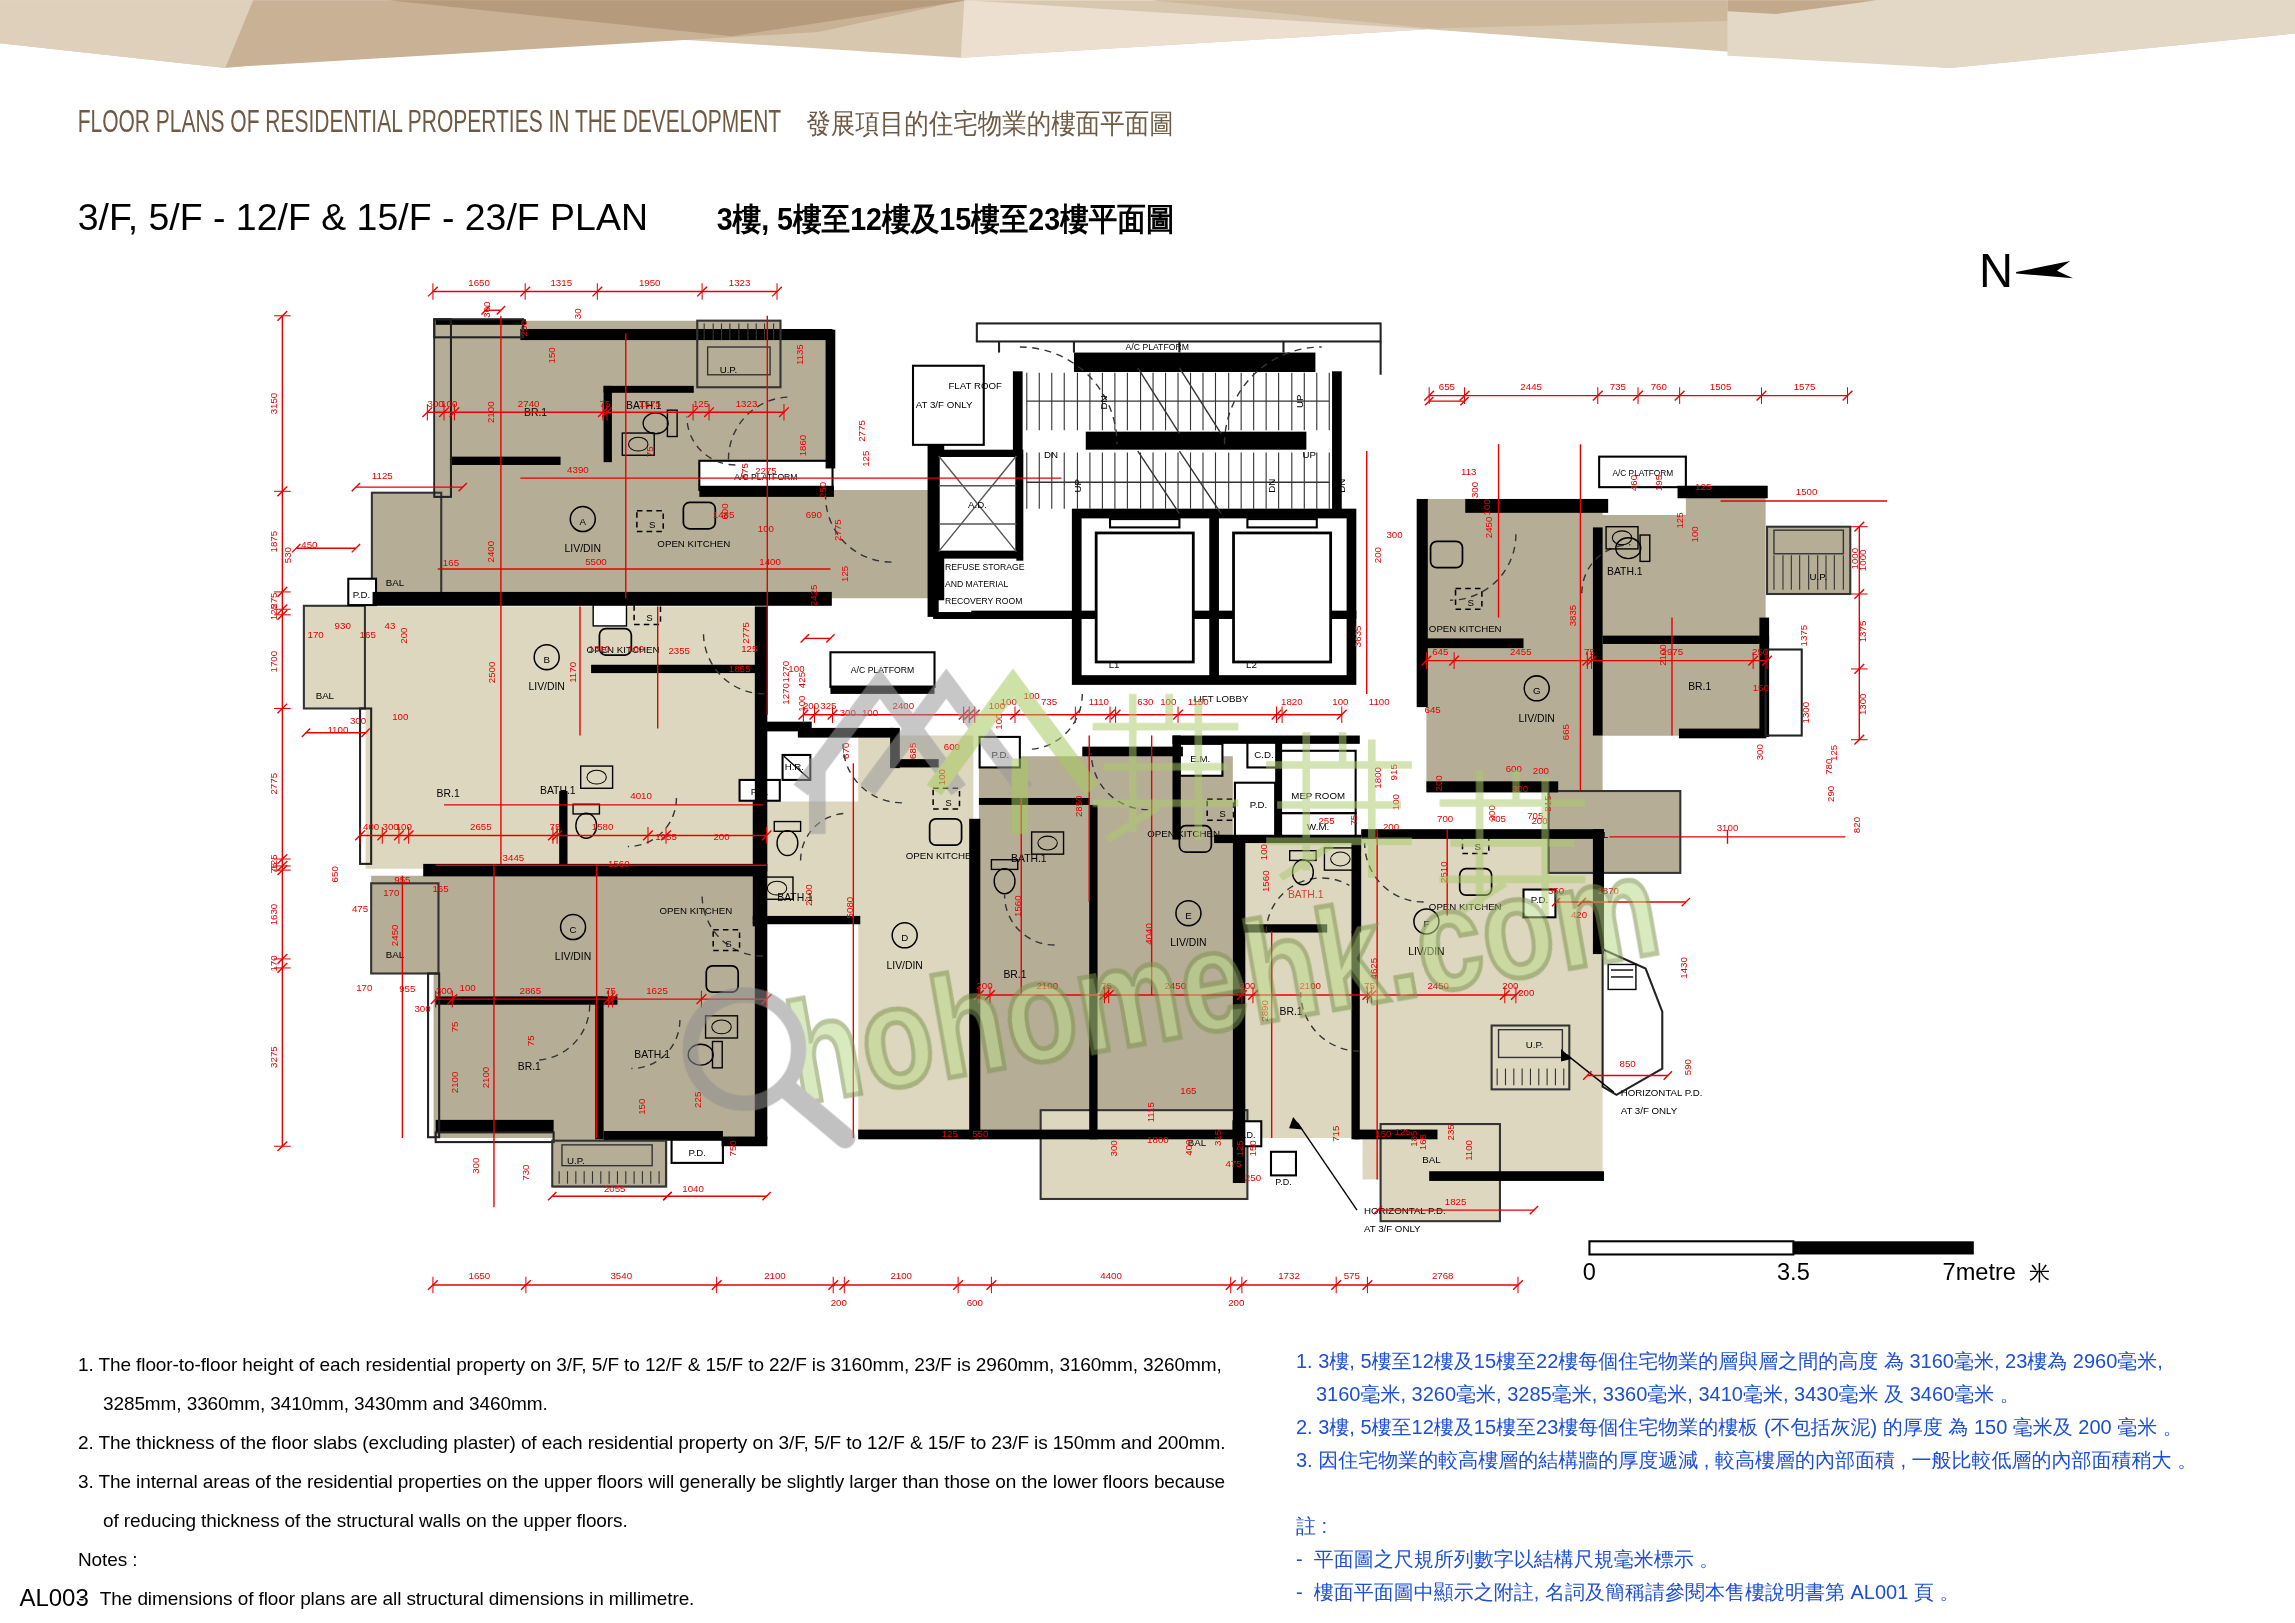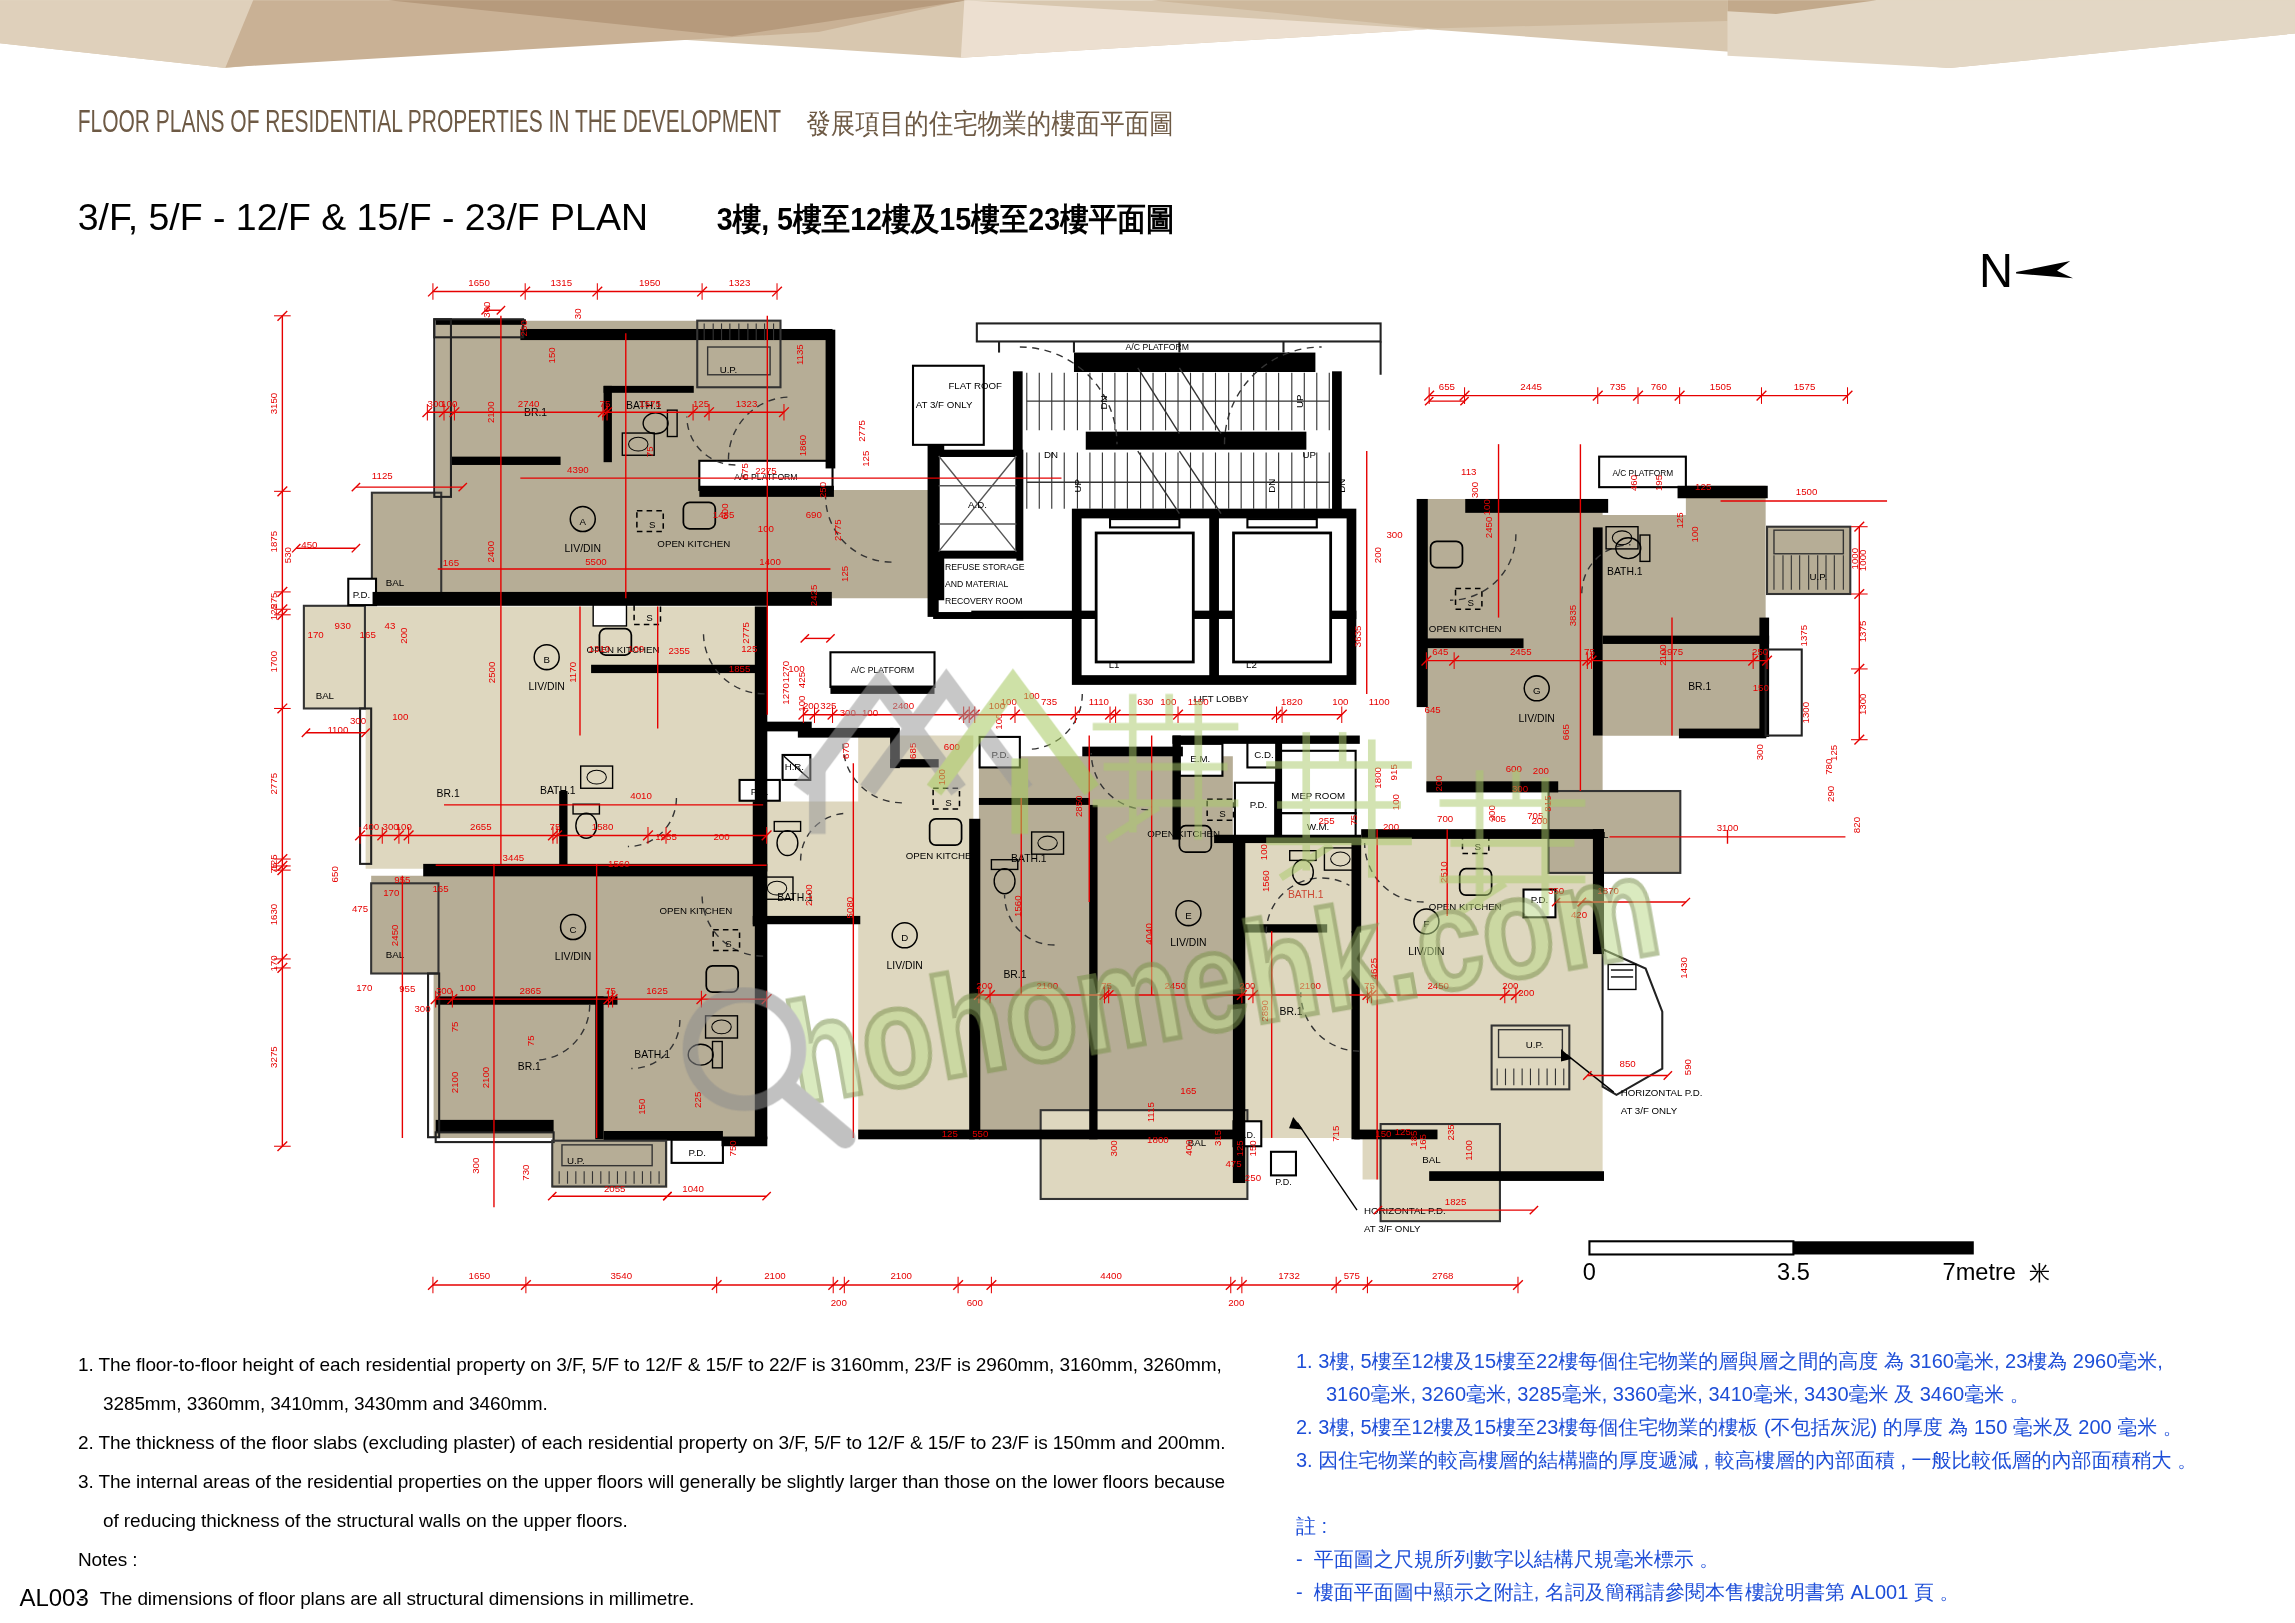--- a/index.html
+++ b/index.html
@@ -1300,17 +1300,17 @@
       <text x="2585" y="1845" text-anchor="middle" style="font-size:34px;fill:#000;">3.5</text>
       <text x="2800" y="1845" text-anchor="start" style="font-size:34px;fill:#000;">7metre</text>
       <text x="2925" y="1845" text-anchor="start" style="font-size:30px;fill:#000;">米</text>
 </svg>
 <div style="position:absolute;left:78px;top:1345px;font-size:19px;line-height:39px;color:#000;white-space:nowrap;letter-spacing:-0.1px;">
 
 <div>1. The floor-to-floor height of each residential property on 3/F, 5/F to 12/F &amp; 15/F to 22/F is 3160mm, 23/F is 2960mm, 3160mm, 3260mm,<br><span style="margin-left:25px">3285mm, 3360mm, 3410mm, 3430mm and 3460mm.</span><br>2. The thickness of the floor slabs (excluding plaster) of each residential property on 3/F, 5/F to 12/F &amp; 15/F to 23/F is 150mm and 200mm.<br>3. The internal areas of the residential properties on the upper floors will generally be slightly larger than those on the lower floors because<br><span style="margin-left:25px">of reducing thickness of the structural walls on the upper floors.</span><br>Notes :<br>-&nbsp;&nbsp;&nbsp;The dimensions of floor plans are all structural dimensions in millimetre.<br>-&nbsp;&nbsp;&nbsp;Please refer to Pages AL001 of this sales brochure for remarks, legend of the terms and abbreviations shown in this floor plan.</div>
 </div>
 <div style="position:absolute;left:1296px;top:1345px;font-size:20px;line-height:33px;color:#1d4ed8;white-space:nowrap;">
 
-<div>1. 3樓, 5樓至12樓及15樓至22樓每個住宅物業的層與層之間的高度 為 3160毫米, 23樓為  2960毫米,<br><span style="margin-left:30px">3160毫米,  3260毫米, 3285毫米, 3360毫米, 3410毫米, 3430毫米 及 3460毫米 。</span><br>2. 3樓, 5樓至12樓及15樓至23樓每個住宅物業的樓板 (不包括灰泥) 的厚度 為 150 毫米及 200 毫米 。<br>3. 因住宅物業的較高樓層的結構牆的厚度遞減 , 較高樓層的內部面積 , 一般比較低層的內部面積稍大 。<br><br>註 :<br>-&nbsp;&nbsp;平面圖之尺規所列數字以結構尺規毫米標示 。<br>-&nbsp;&nbsp;樓面平面圖中顯示之附註, 名詞及簡稱請參閱本售樓說明書第 AL001 頁 。</div>
+<div>1. 3樓, 5樓至12樓及15樓至22樓每個住宅物業的層與層之間的高度 為 3160毫米, 23樓為  2960毫米,<br><span style="margin-left:20px">3160毫米,  3260毫米, 3285毫米, 3360毫米, 3410毫米, 3430毫米 及 3460毫米 。</span><br>2. 3樓, 5樓至12樓及15樓至23樓每個住宅物業的樓板 (不包括灰泥) 的厚度 為 150 毫米及 200 毫米 。<br>3. 因住宅物業的較高樓層的結構牆的厚度遞減 , 較高樓層的內部面積 , 一般比較低層的內部面積稍大 。<br><br>註 :<br>-&nbsp;&nbsp;平面圖之尺規所列數字以結構尺規毫米標示 。<br>-&nbsp;&nbsp;樓面平面圖中顯示之附註, 名詞及簡稱請參閱本售樓說明書第 AL001 頁 。</div>
 </div>
 
 <div style="position:absolute;left:19.4px;top:1584px;font-size:24px;">AL003</div>
 </div>
 
 </body></html>

